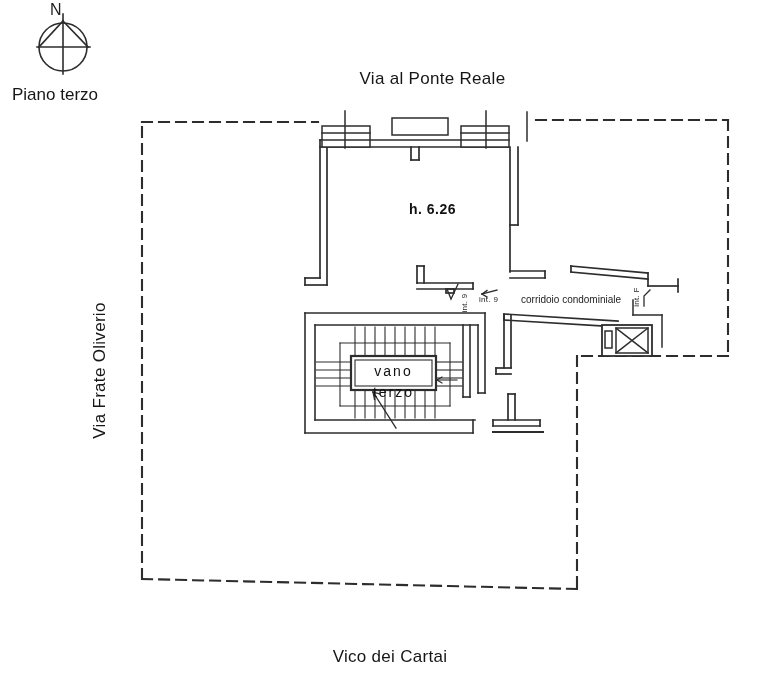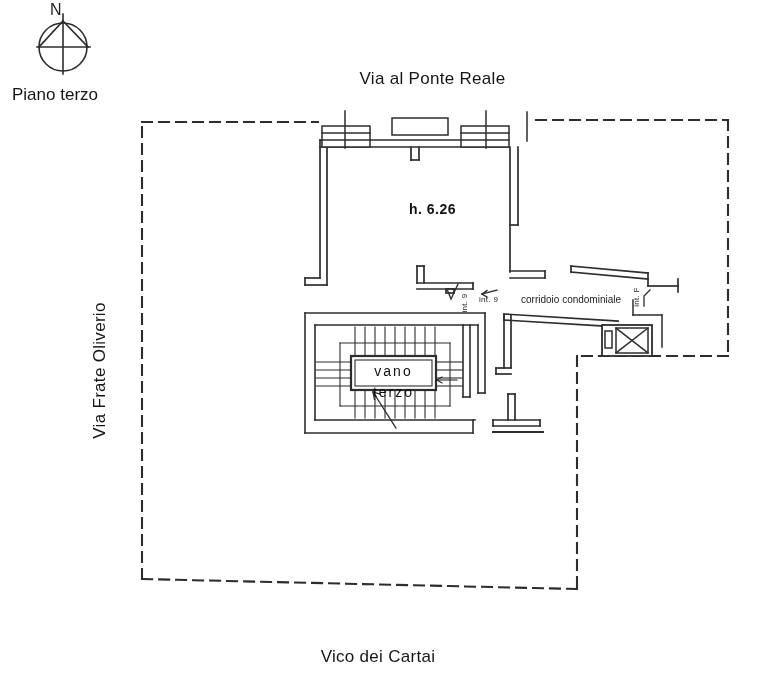--- a/index.html
+++ b/index.html
@@ -227,21 +227,21 @@
   </svg>
 
   <div class="lbl north" style="left:50px;top:2px;width:26px;">N</div>
 
   <div class="lbl floor" style="left:12px;top:86px;">Piano terzo</div>
 
   <div class="lbl street center" style="left:330px;top:70px;width:205px;">Via al Ponte Reale</div>
 
   <div class="lbl street center rot" style="left:9px;top:362px;width:180px;">Via Frate Oliverio</div>
 
-  <div class="lbl street center" style="left:288px;top:648px;width:180px;">Vico dei Cartai</div>
+  <div class="lbl street center" style="left:300px;top:648px;width:180px;">Vico dei Cartai</div>
 
   <div class="lbl hroom" style="left:409px;top:202px;">h. 6.26</div>
 
   <div class="lbl vano" style="left:353px;top:361px;width:81px;">
     <div>vano</div>
     <div>terzo</div>
   </div>
 
   <div class="lbl tiny" style="left:521px;top:295px;">corridoio condominiale</div>
 

